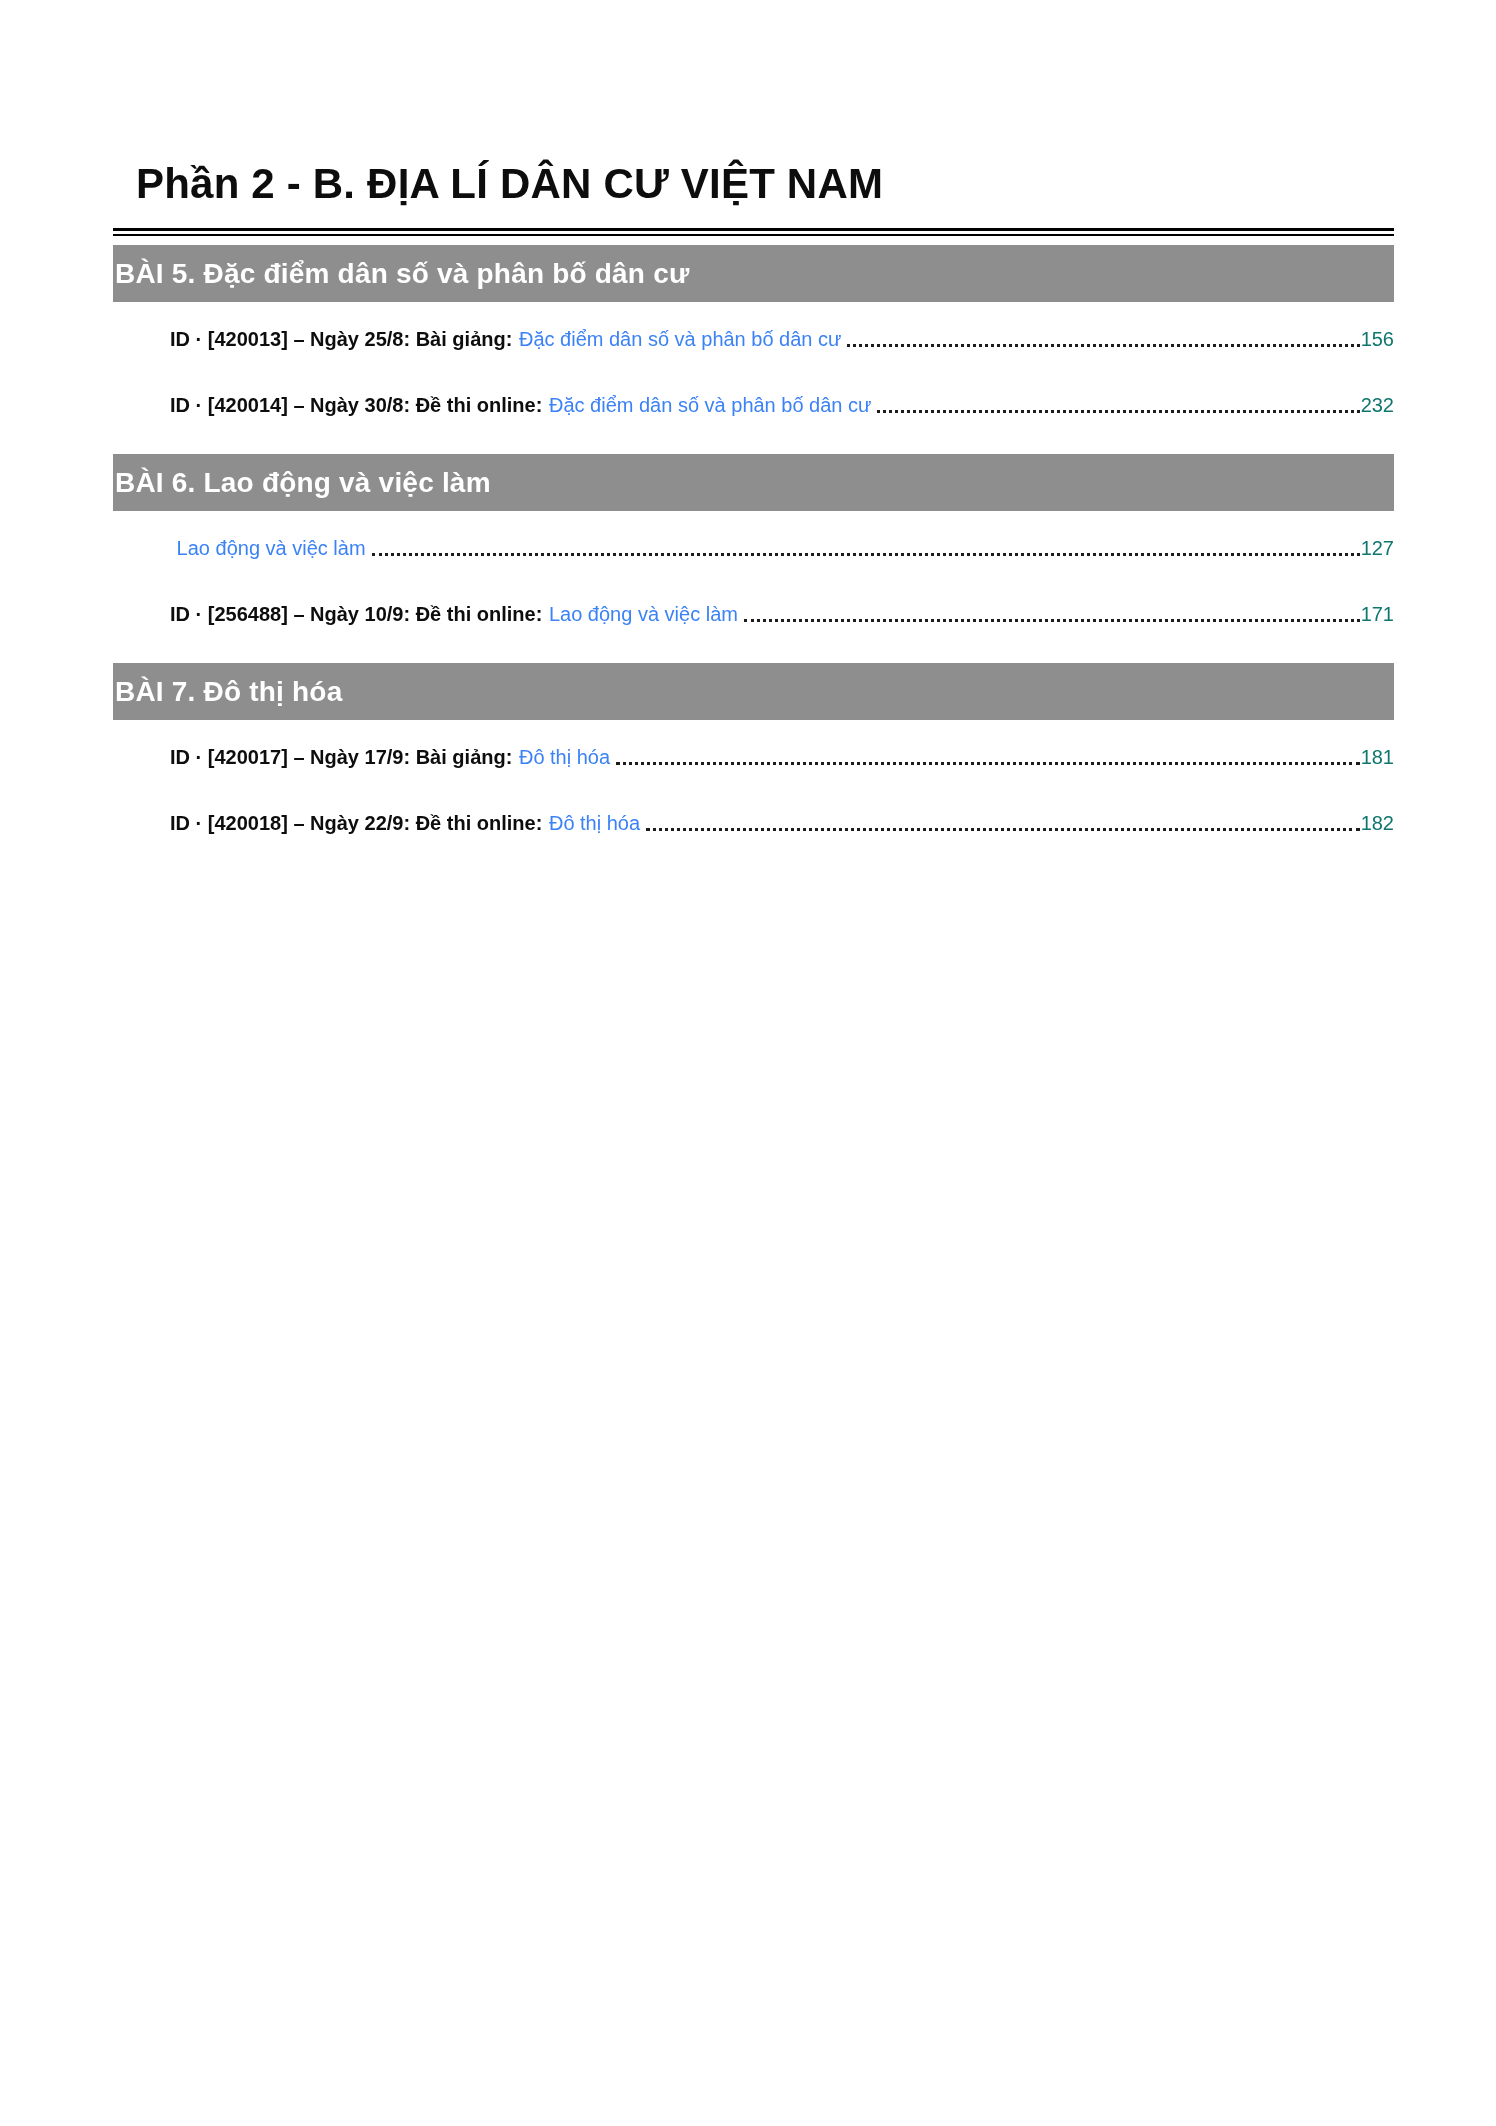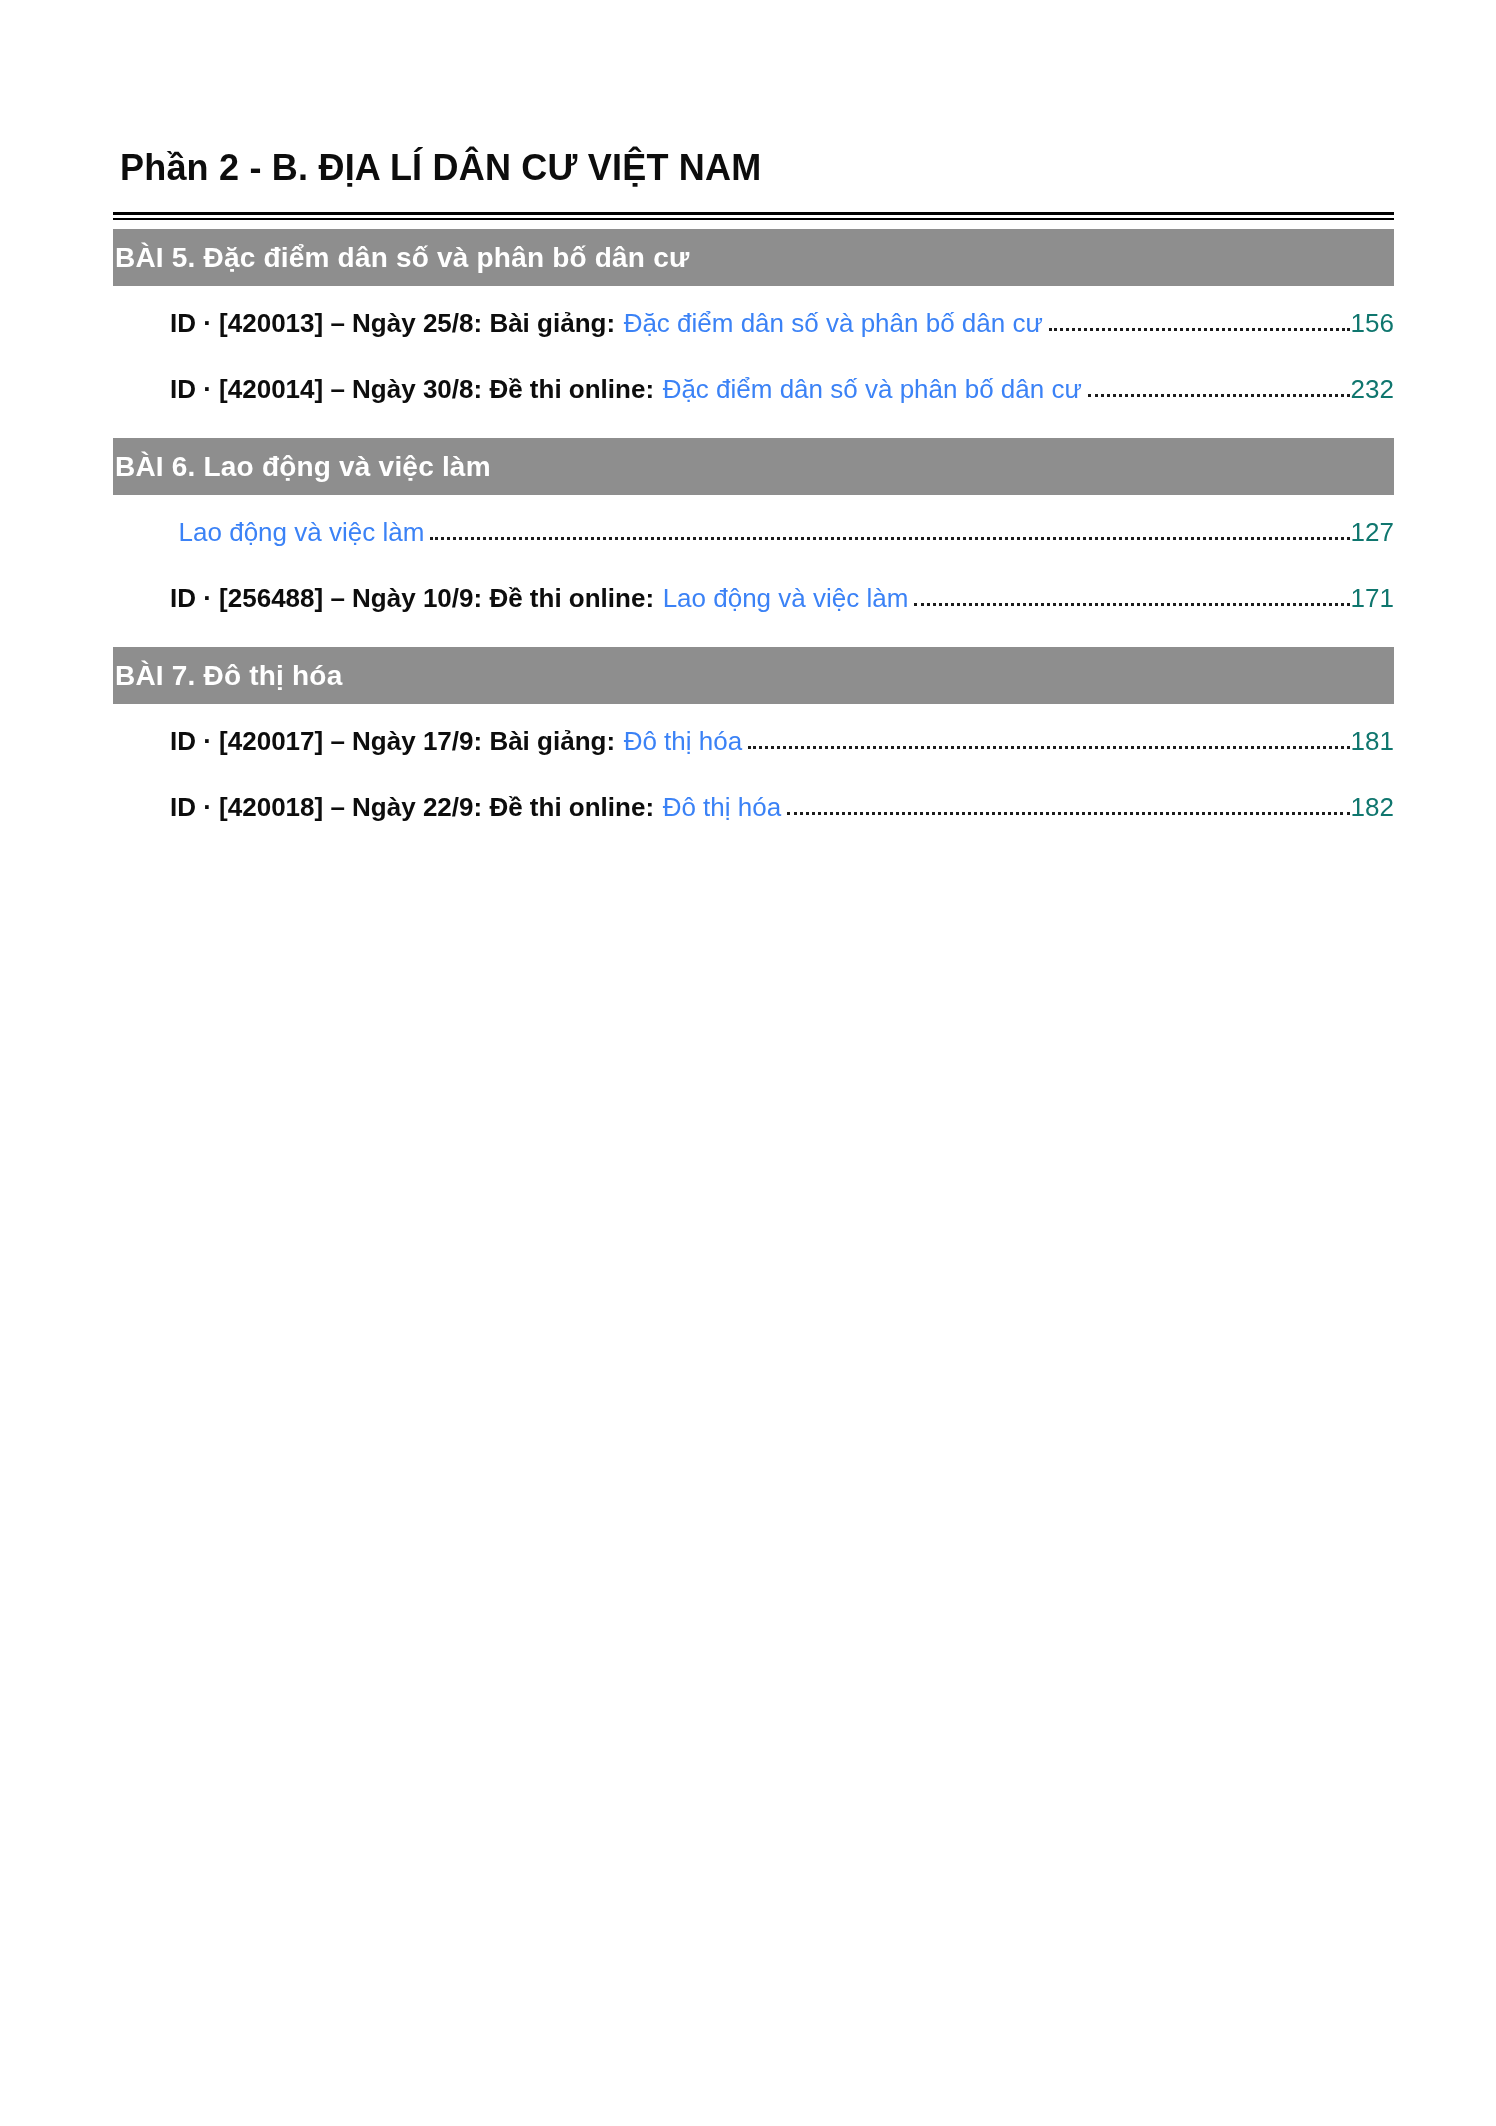--- a/index.html
+++ b/index.html
@@ -15,23 +15,23 @@
     position: relative;
     overflow: hidden;
   }
   .content {
     position: absolute;
     left: 113px;
     top: 0;
     width: 1281px;
   }
   .page-title {
-    margin: 0;
+    margin: 16px;
     padding: 146px 0 0 7px;
-    font-size: 36px;
+    font-size: 42px;
     line-height: 44px;
     font-weight: bold;
     letter-spacing: 0.2px;
     color: #0d0d0d;
   }
   .title-rule {
     margin-top: 22px;
     height: 3px;
     border-top: 3px solid #000000;
     border-bottom: 2px solid #000000;
@@ -49,21 +49,21 @@
     font-size: 28px;
     padding-left: 2px;
     letter-spacing: 0.2px;
   }
   .entries {
     padding: 22px 0 25px 57px;
   }
   .entry {
     display: flex;
     align-items: baseline;
-    font-size: 26px;
+    font-size: 20px;
     line-height: 30px;
     white-space: nowrap;
   }
   .entry + .entry {
     margin-top: 36px;
   }
   .e-label {
     font-weight: bold;
     color: #0d0d0d;
   }

